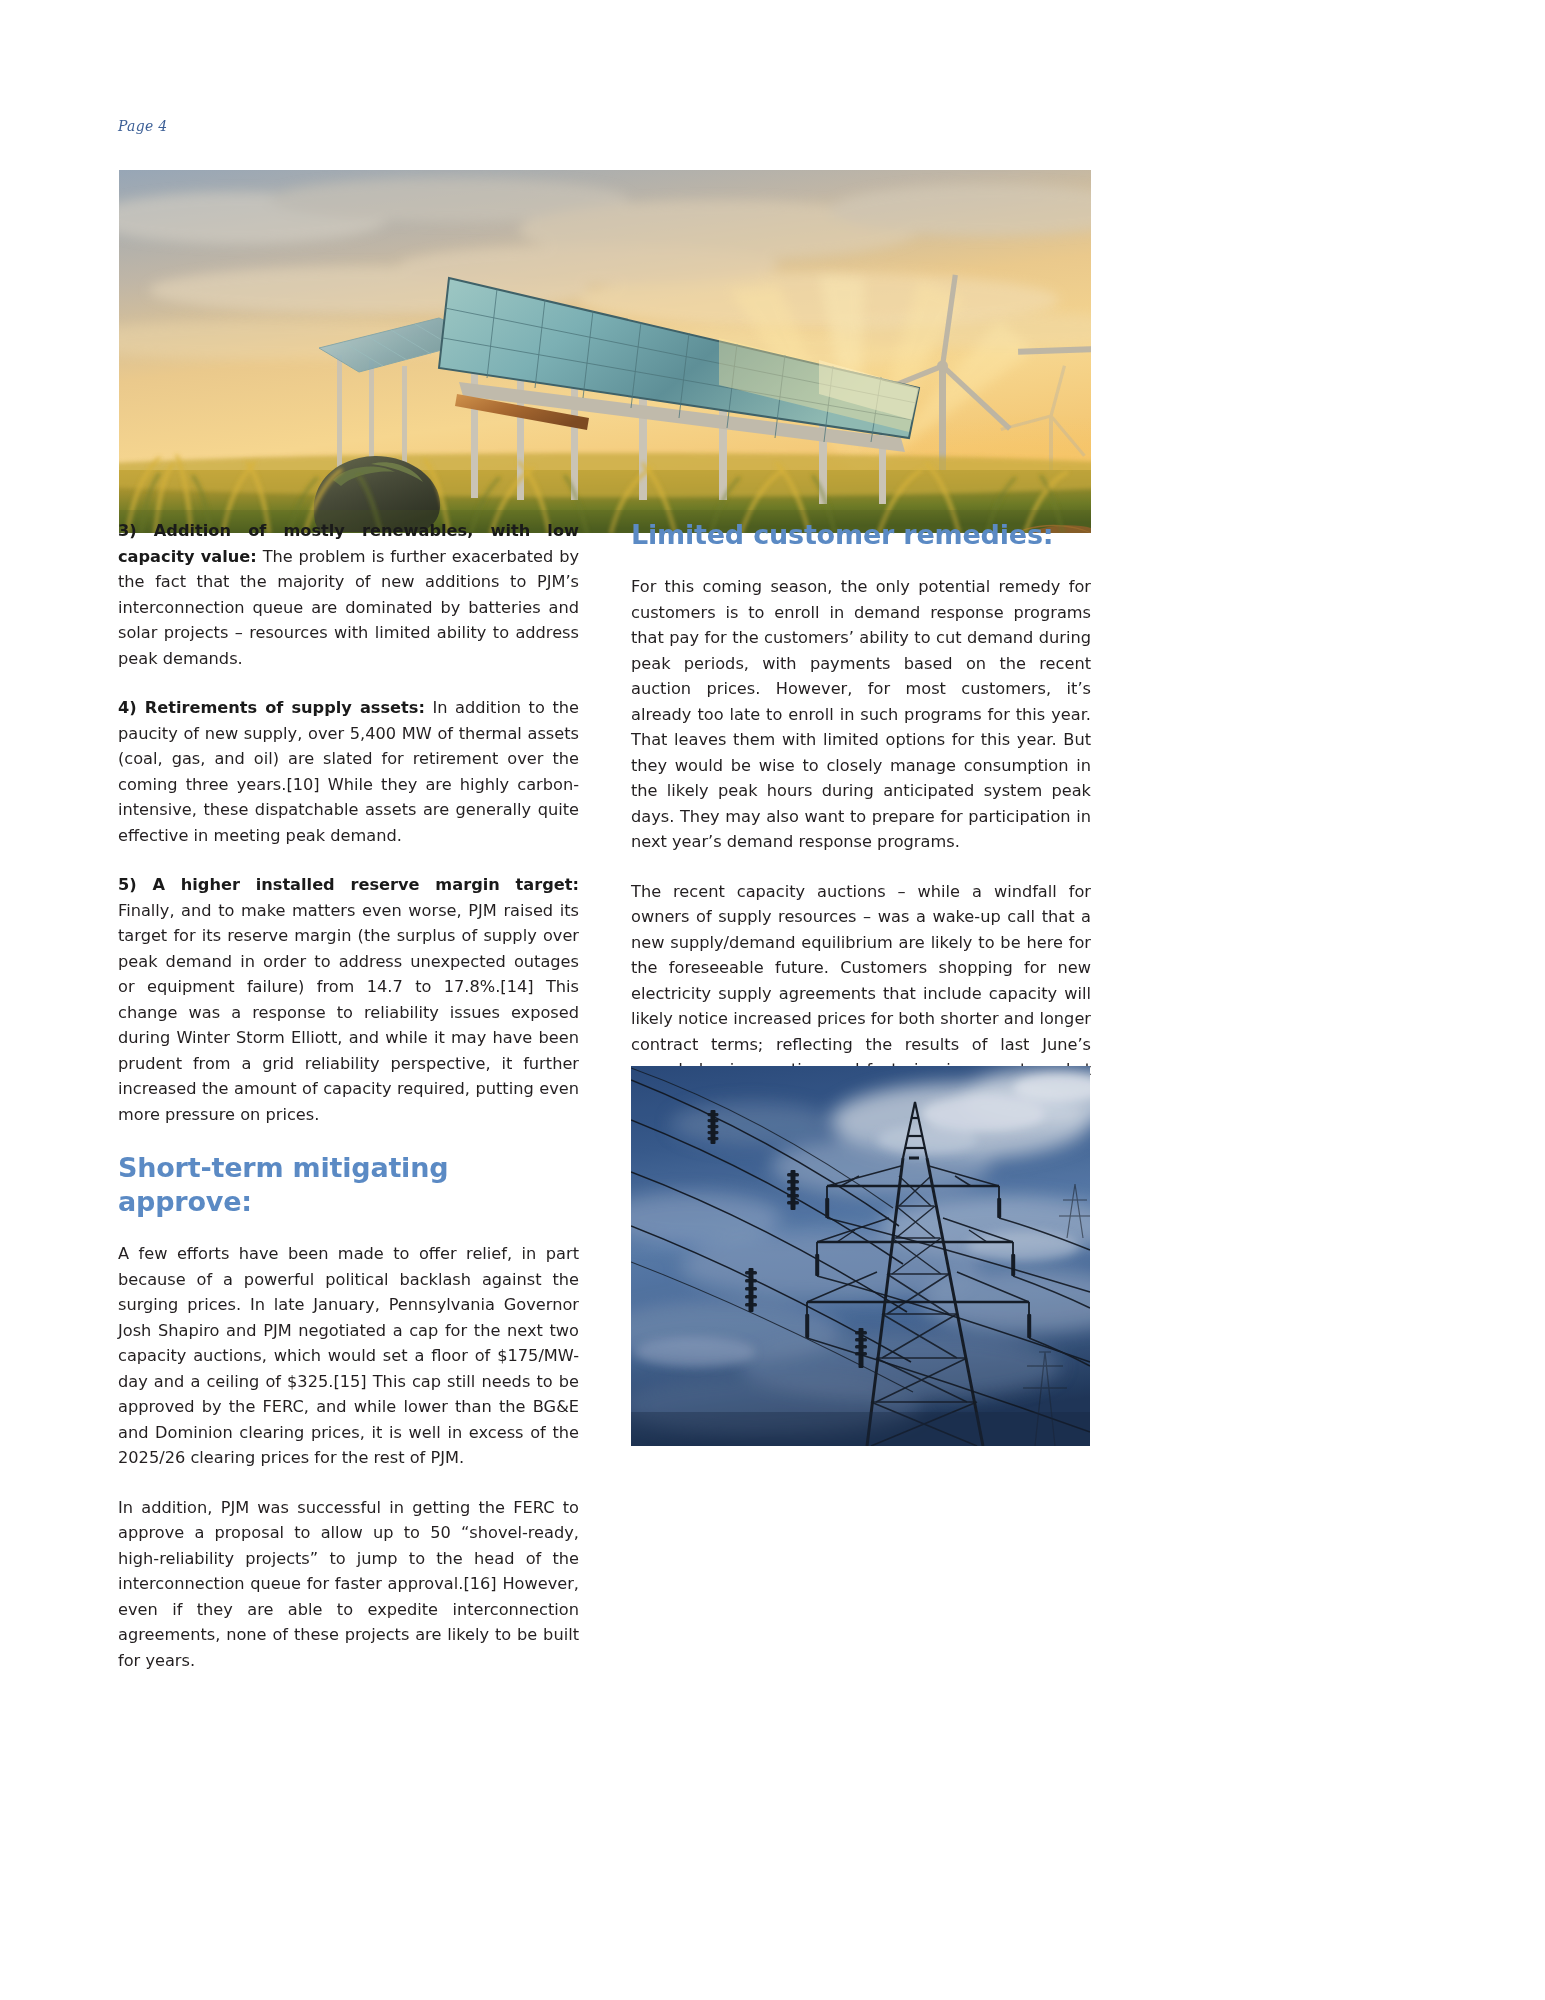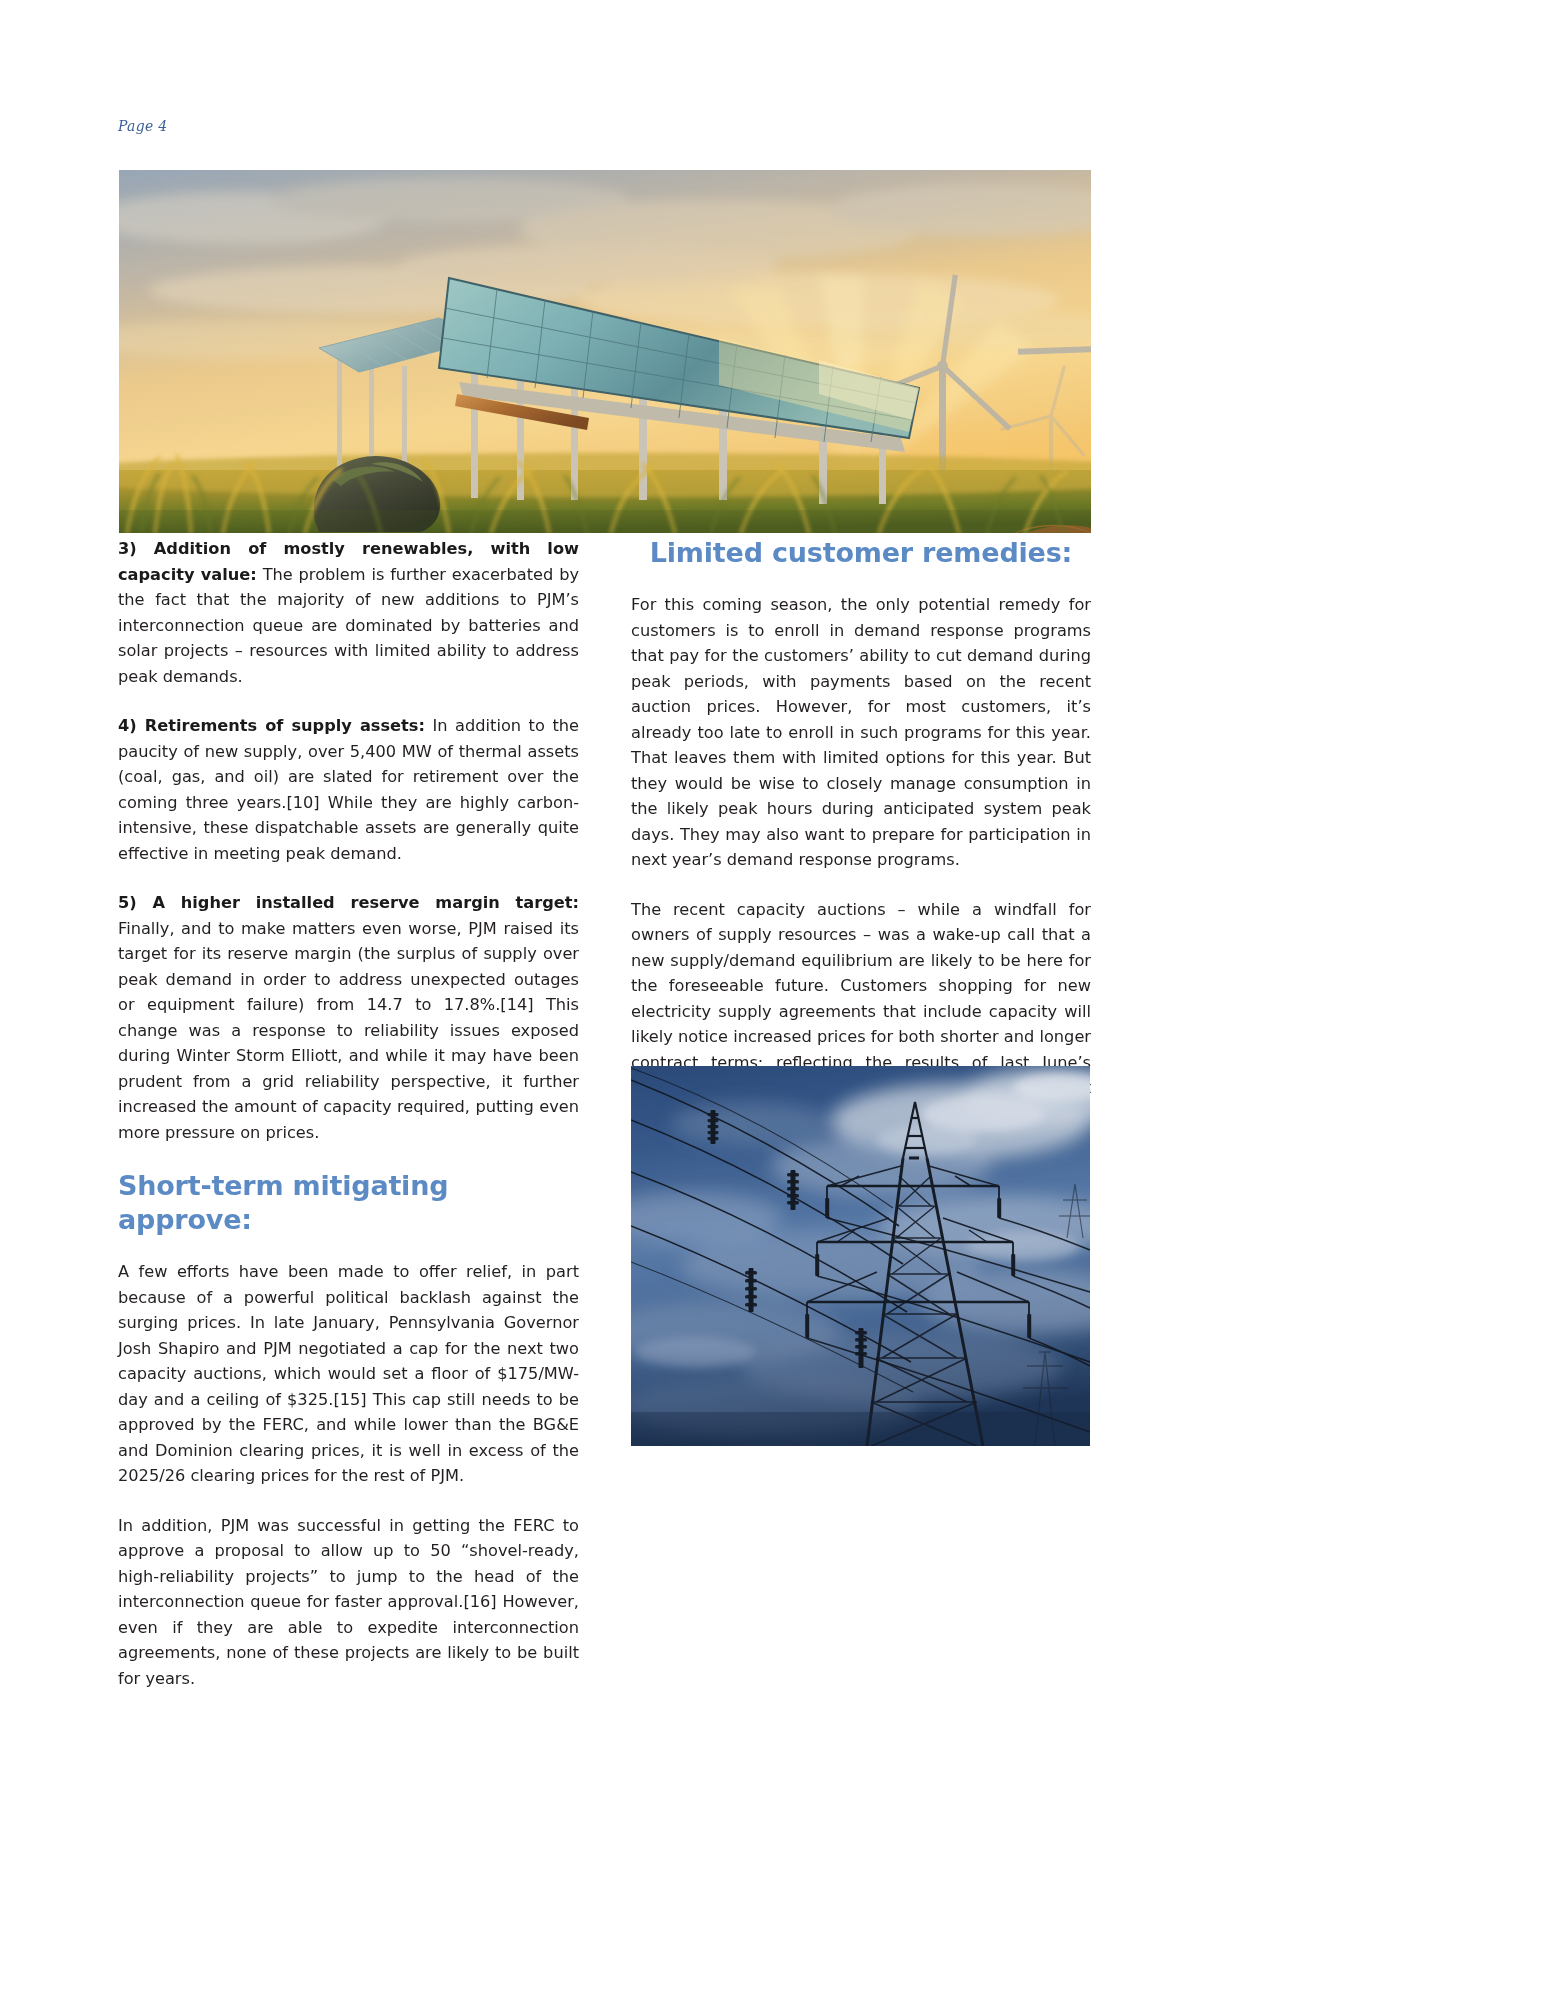--- a/index.html
+++ b/index.html
@@ -43,21 +43,21 @@
     width: 972px;
     height: 363px;
     overflow: hidden;
     background: #e9b85c;
   }
   .hero-svg { display: block; width: 972px; height: 363px; }
 
   
   .col {
     position: absolute;
-    top: 536px;
+    top: 518px;
     width: 461px;
   }
   .col-left  { left: 118px; }
   .col-right { left: 631px; width: 460px; }
 
   p.body {
     margin: 0 0 24px 0;
     font-size: 16.2px;
     line-height: 25.5px;
     color: #231f20;
@@ -69,21 +69,21 @@
   p.body b { font-weight: 700; color: #1a1a1a; }
 
   h2.section-heading {
     margin: 10px 0 22px 0;
     font-size: 27px;
     line-height: 34px;
     font-weight: 700;
     color: #5b8ac4;
     letter-spacing: -0.2px;
   }
-  h2.section-heading.first { margin-top: 0; text-align: center; }
+  h2.section-heading.first { margin-top: 0; }
 
   
   .tower-image {
     position: absolute;
     left: 631px;
     top: 1066px;
     width: 459px;
     height: 380px;
     overflow: hidden;
     background: #2d4a72;

